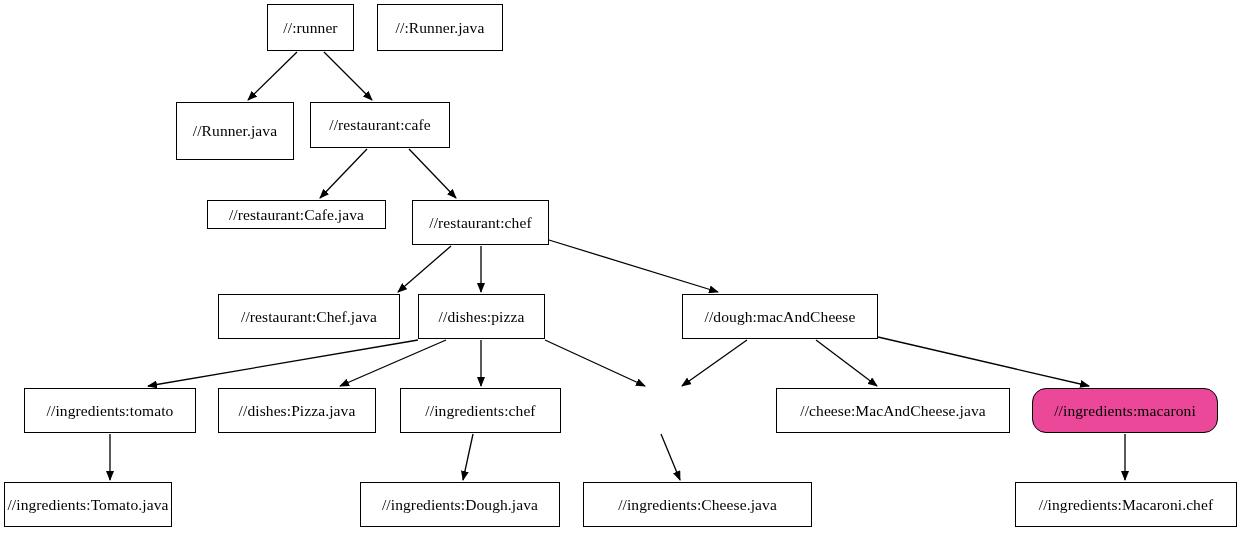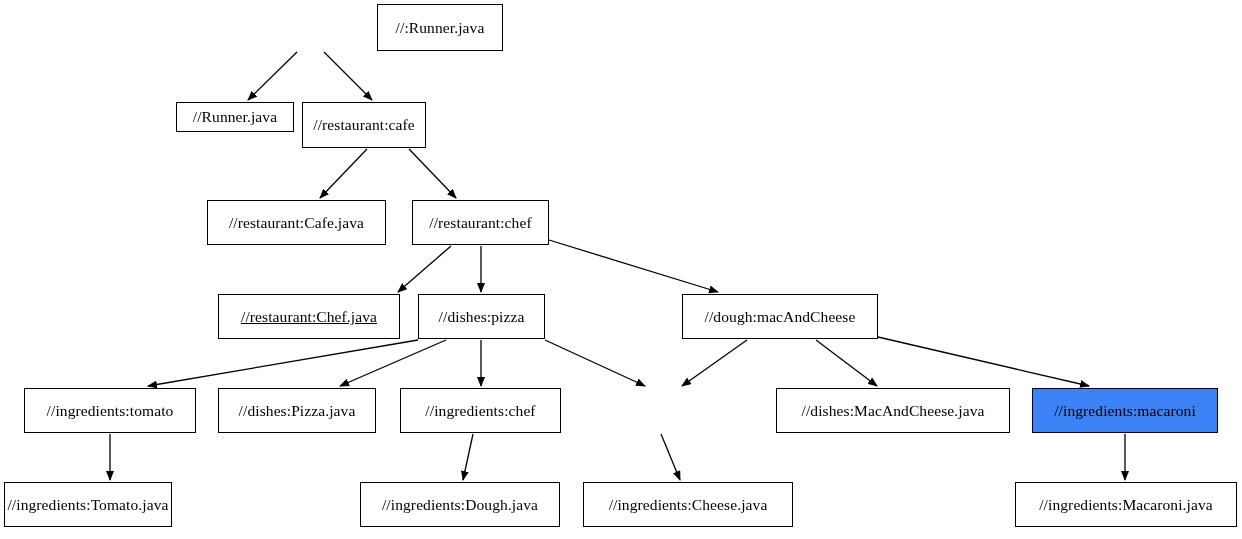--- a/index.html
+++ b/index.html
@@ -74,66 +74,69 @@
         <line x1="816" y1="340" x2="877" y2="386" stroke="#000000" stroke-width="1.3" marker-end="url(#arrowhead)"></line>
         <line x1="878" y1="337" x2="1089" y2="386" stroke="#000000" stroke-width="1.3" marker-end="url(#arrowhead)"></line>
         <line x1="110" y1="434" x2="110" y2="480" stroke="#000000" stroke-width="1.3" marker-end="url(#arrowhead)"></line>
         <line x1="473" y1="434" x2="463" y2="480" stroke="#000000" stroke-width="1.3" marker-end="url(#arrowhead)"></line>
         <line x1="661" y1="434" x2="680" y2="480" stroke="#000000" stroke-width="1.3" marker-end="url(#arrowhead)"></line>
         <line x1="1125" y1="434" x2="1125" y2="480" stroke="#000000" stroke-width="1.3" marker-end="url(#arrowhead)"></line>
       </g>
   </svg>
 
   <div id="node-layer">
+      <div class="graph-node" style="left: 267px; top: 4px; width: 87px; height: 47px; border-color: rgb(0, 0, 0); background: rgb(255, 255, 255);">
+        <span class="node-label">//:runner</span>
+      </div>
       <div class="graph-node" style="left: 377px; top: 4px; width: 126px; height: 47px; border-color: rgb(0, 0, 0); background: rgb(255, 255, 255);">
         <span class="node-label">//:Runner.java</span>
       </div>
-      <div class="graph-node" style="left: 176px; top: 102px; width: 118px; height: 30px; border-color: rgb(0, 0, 0); background: rgb(255, 255, 255);">
+      <div class="graph-node" style="left: 176px; top: 102px; width: 118px; height: 58px; border-color: rgb(0, 0, 0); background: rgb(255, 255, 255);">
         <span class="node-label">//Runner.java</span>
       </div>
-      <div class="graph-node" style="left: 302px; top: 102px; width: 124px; height: 46px; border-color: rgb(0, 0, 0); background: rgb(255, 255, 255);">
+      <div class="graph-node" style="left: 310px; top: 102px; width: 140px; height: 46px; border-color: rgb(0, 0, 0); background: rgb(255, 255, 255);">
         <span class="node-label">//restaurant:cafe</span>
       </div>
-      <div class="graph-node" style="left: 207px; top: 200px; width: 179px; height: 45px; border-color: rgb(0, 0, 0); background: rgb(255, 255, 255);">
+      <div class="graph-node" style="left: 207px; top: 200px; width: 179px; height: 29px; border-color: rgb(0, 0, 0); background: rgb(255, 255, 255);">
         <span class="node-label">//restaurant:Cafe.java</span>
       </div>
       <div class="graph-node" style="left: 412px; top: 200px; width: 137px; height: 45px; border-color: rgb(0, 0, 0); background: rgb(255, 255, 255);">
         <span class="node-label">//restaurant:chef</span>
       </div>
-      <div class="graph-node" style="left: 218px; top: 294px; width: 182px; height: 45px; border-color: rgb(0, 0, 0); background: rgb(255, 255, 255); text-decoration: underline;">
+      <div class="graph-node" style="left: 218px; top: 294px; width: 182px; height: 45px; border-color: rgb(0, 0, 0); background: rgb(255, 255, 255);">
         <span class="node-label">//restaurant:Chef.java</span>
       </div>
       <div class="graph-node" style="left: 418px; top: 294px; width: 127px; height: 45px; border-color: rgb(0, 0, 0); background: rgb(255, 255, 255);">
         <span class="node-label">//dishes:pizza</span>
       </div>
       <div class="graph-node" style="left: 682px; top: 294px; width: 196px; height: 45px; border-color: rgb(0, 0, 0); background: rgb(255, 255, 255);">
         <span class="node-label">//dough:macAndCheese</span>
       </div>
       <div class="graph-node" style="left: 24px; top: 388px; width: 172px; height: 45px; border-color: rgb(0, 0, 0); background: rgb(255, 255, 255);">
         <span class="node-label">//ingredients:tomato</span>
       </div>
       <div class="graph-node" style="left: 218px; top: 388px; width: 158px; height: 45px; border-color: rgb(0, 0, 0); background: rgb(255, 255, 255);">
         <span class="node-label">//dishes:Pizza.java</span>
       </div>
       <div class="graph-node" style="left: 400px; top: 388px; width: 161px; height: 45px; border-color: rgb(0, 0, 0); background: rgb(255, 255, 255);">
         <span class="node-label">//ingredients:chef</span>
       </div>
       <div class="graph-node" style="left: 776px; top: 388px; width: 234px; height: 45px; border-color: rgb(0, 0, 0); background: rgb(255, 255, 255);">
-        <span class="node-label">//dishes:MacAndCheese.java</span>
+        <span class="node-label">//cheese:MacAndCheese.java</span>
       </div>
-      <div class="graph-node" style="left: 1032px; top: 388px; width: 186px; height: 45px; border-color: rgb(0, 0, 0); background: #3b82f6;">
+      <div class="graph-node" style="left: 1032px; top: 388px; width: 186px; height: 45px; border-color: rgb(0, 0, 0); background: #ec4899; border-radius: 14px;">
         <span class="node-label">//ingredients:macaroni</span>
       </div>
       <div class="graph-node" style="left: 4px; top: 482px; width: 168px; height: 45px; border-color: rgb(0, 0, 0); background: rgb(255, 255, 255);">
         <span class="node-label">//ingredients:Tomato.java</span>
       </div>
       <div class="graph-node" style="left: 360px; top: 482px; width: 200px; height: 45px; border-color: rgb(0, 0, 0); background: rgb(255, 255, 255);">
         <span class="node-label">//ingredients:Dough.java</span>
       </div>
-      <div class="graph-node" style="left: 583px; top: 482px; width: 210px; height: 45px; border-color: rgb(0, 0, 0); background: rgb(255, 255, 255);">
+      <div class="graph-node" style="left: 583px; top: 482px; width: 229px; height: 45px; border-color: rgb(0, 0, 0); background: rgb(255, 255, 255);">
         <span class="node-label">//ingredients:Cheese.java</span>
       </div>
       <div class="graph-node" style="left: 1015px; top: 482px; width: 222px; height: 45px; border-color: rgb(0, 0, 0); background: rgb(255, 255, 255);">
-        <span class="node-label">//ingredients:Macaroni.java</span>
+        <span class="node-label">//ingredients:Macaroni.chef</span>
       </div>
     </div>
 
 </div>
 
 </body></html>

